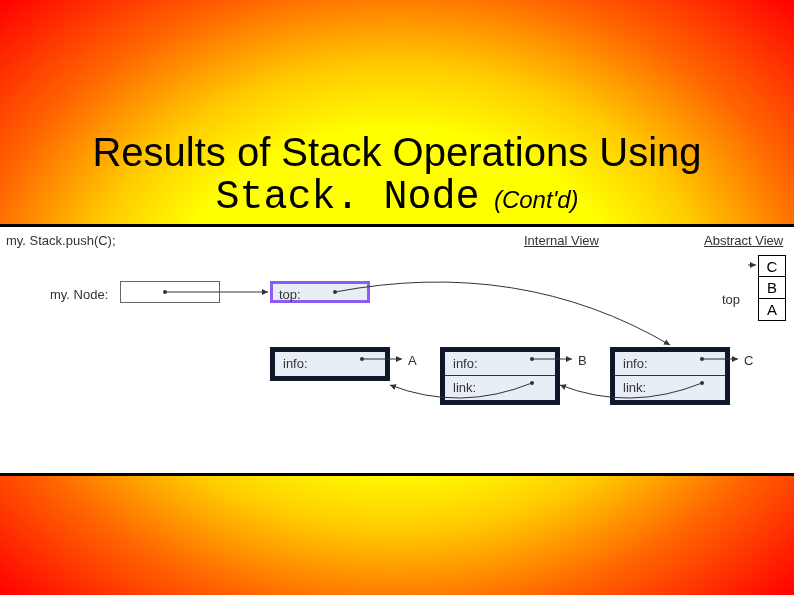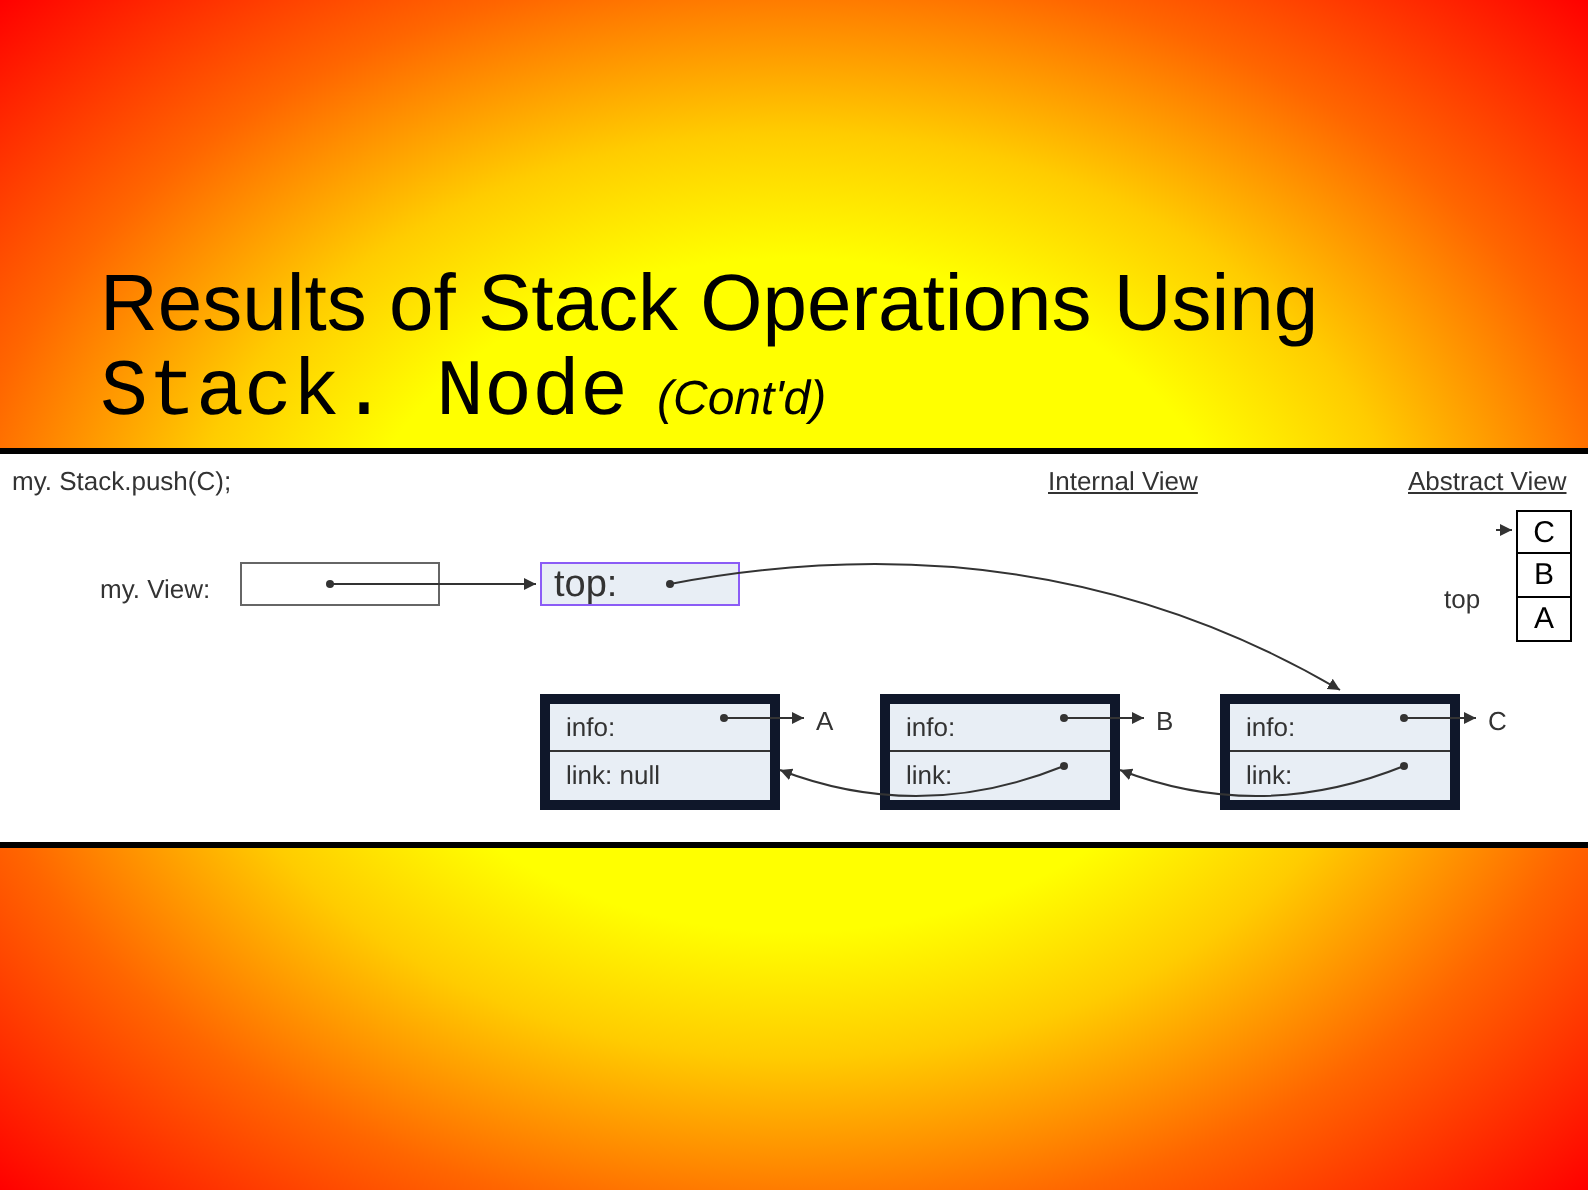--- a/index.html
+++ b/index.html
@@ -8,21 +8,21 @@
     height: 595px;
     background: radial-gradient(ellipse at center, #ffff00 0%, #ffff00 40%, #ffcc00 55%, #ff6600 75%, #ff0000 100%);
     position: relative;
     font-family: Arial, sans-serif;
   }
   .title-block {
     position: absolute;
     top: 130px;
     left: 50px;
     right: 50px;
-    text-align: left;
+    text-align: center;
   }
   .title-line1 {
     font-size: 40px;
     color: #000;
     font-weight: normal;
   }
   .title-line2 {
     font-size: 40px;
     color: #000;
     font-family: 'Courier New', monospace;
@@ -33,21 +33,21 @@
     font-style: italic;
     color: #000;
     display: inline;
     margin-left: 10px;
   }
   .diagram-panel {
     position: absolute;
     top: 224px;
     left: 0;
     width: 794px;
-    height: 200px;
+    height: 252px;
     background: #ffffff;
     border-top: 3px solid #000;
     border-bottom: 3px solid #000;
   }
   .label {
     position: absolute;
     font-size: 13px;
     color: #333;
   }
   .underlined {
@@ -64,23 +64,23 @@
     top: 54px; left: 120px;
     width: 100px; height: 22px;
     border: 1px solid #666;
     background: #fff;
   }
   
   .top-box {
     position: absolute;
     top: 54px; left: 270px;
     width: 100px; height: 22px;
-    border: 1px solid #8b5cf6;
+    border: 3px solid #8b5cf6;
     background: #e8eef5;
-    font-size: 19px;
+    font-size: 13px;
     padding-left: 6px;
     line-height: 22px;
     color: #333;
   }
   
   .node {
     position: absolute;
     width: 120px;
     border: 5px solid #0f172a;
     background: #e8eef5;
@@ -143,31 +143,30 @@
   <div class="title-line1">Results of Stack Operations Using</div>
   <div>
     <span class="title-line2">Stack. Node</span>
     <span class="title-contd">(Cont'd)</span>
   </div>
 </div>
 
 <div class="diagram-panel">
 
   <div class="label push-label">my. Stack.push(C);</div>
-  <div class="label mystack-label">my. View:</div>
+  <div class="label mystack-label">my. Node:</div>
 
   <div class="mystack-box"></div>
 
   <div class="top-box">
     <span>top:</span>
   </div>
 
   <div class="node node-a">
     <div class="row">info:</div>
-    <div class="row">link: null</div>
   </div>
   <div class="value-label" style="top:126px; left:408px;">A</div>
 
   <div class="node node-b">
     <div class="row">info:</div>
     <div class="row">link:</div>
   </div>
   <div class="value-label" style="top:126px; left:578px;">B</div>
 
   <div class="node node-c">

